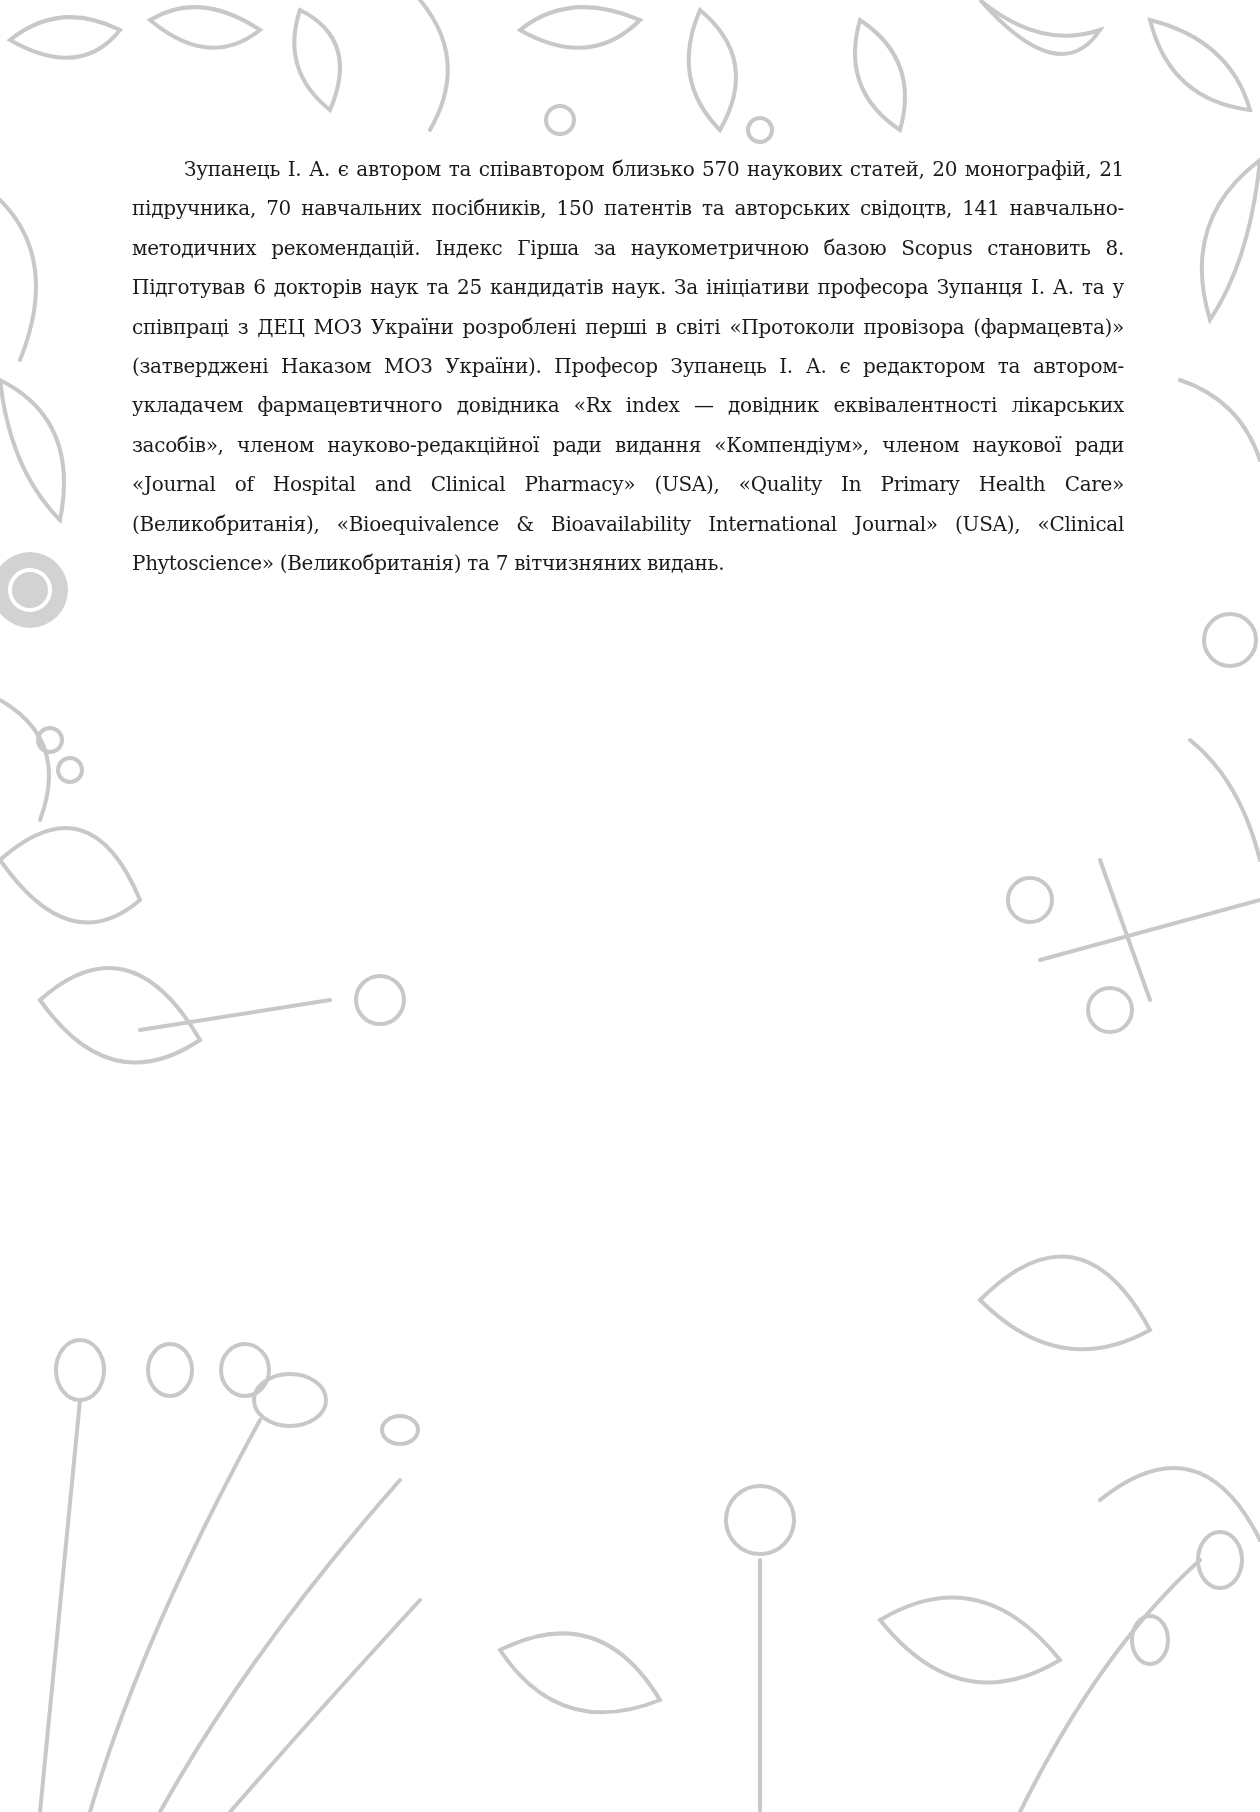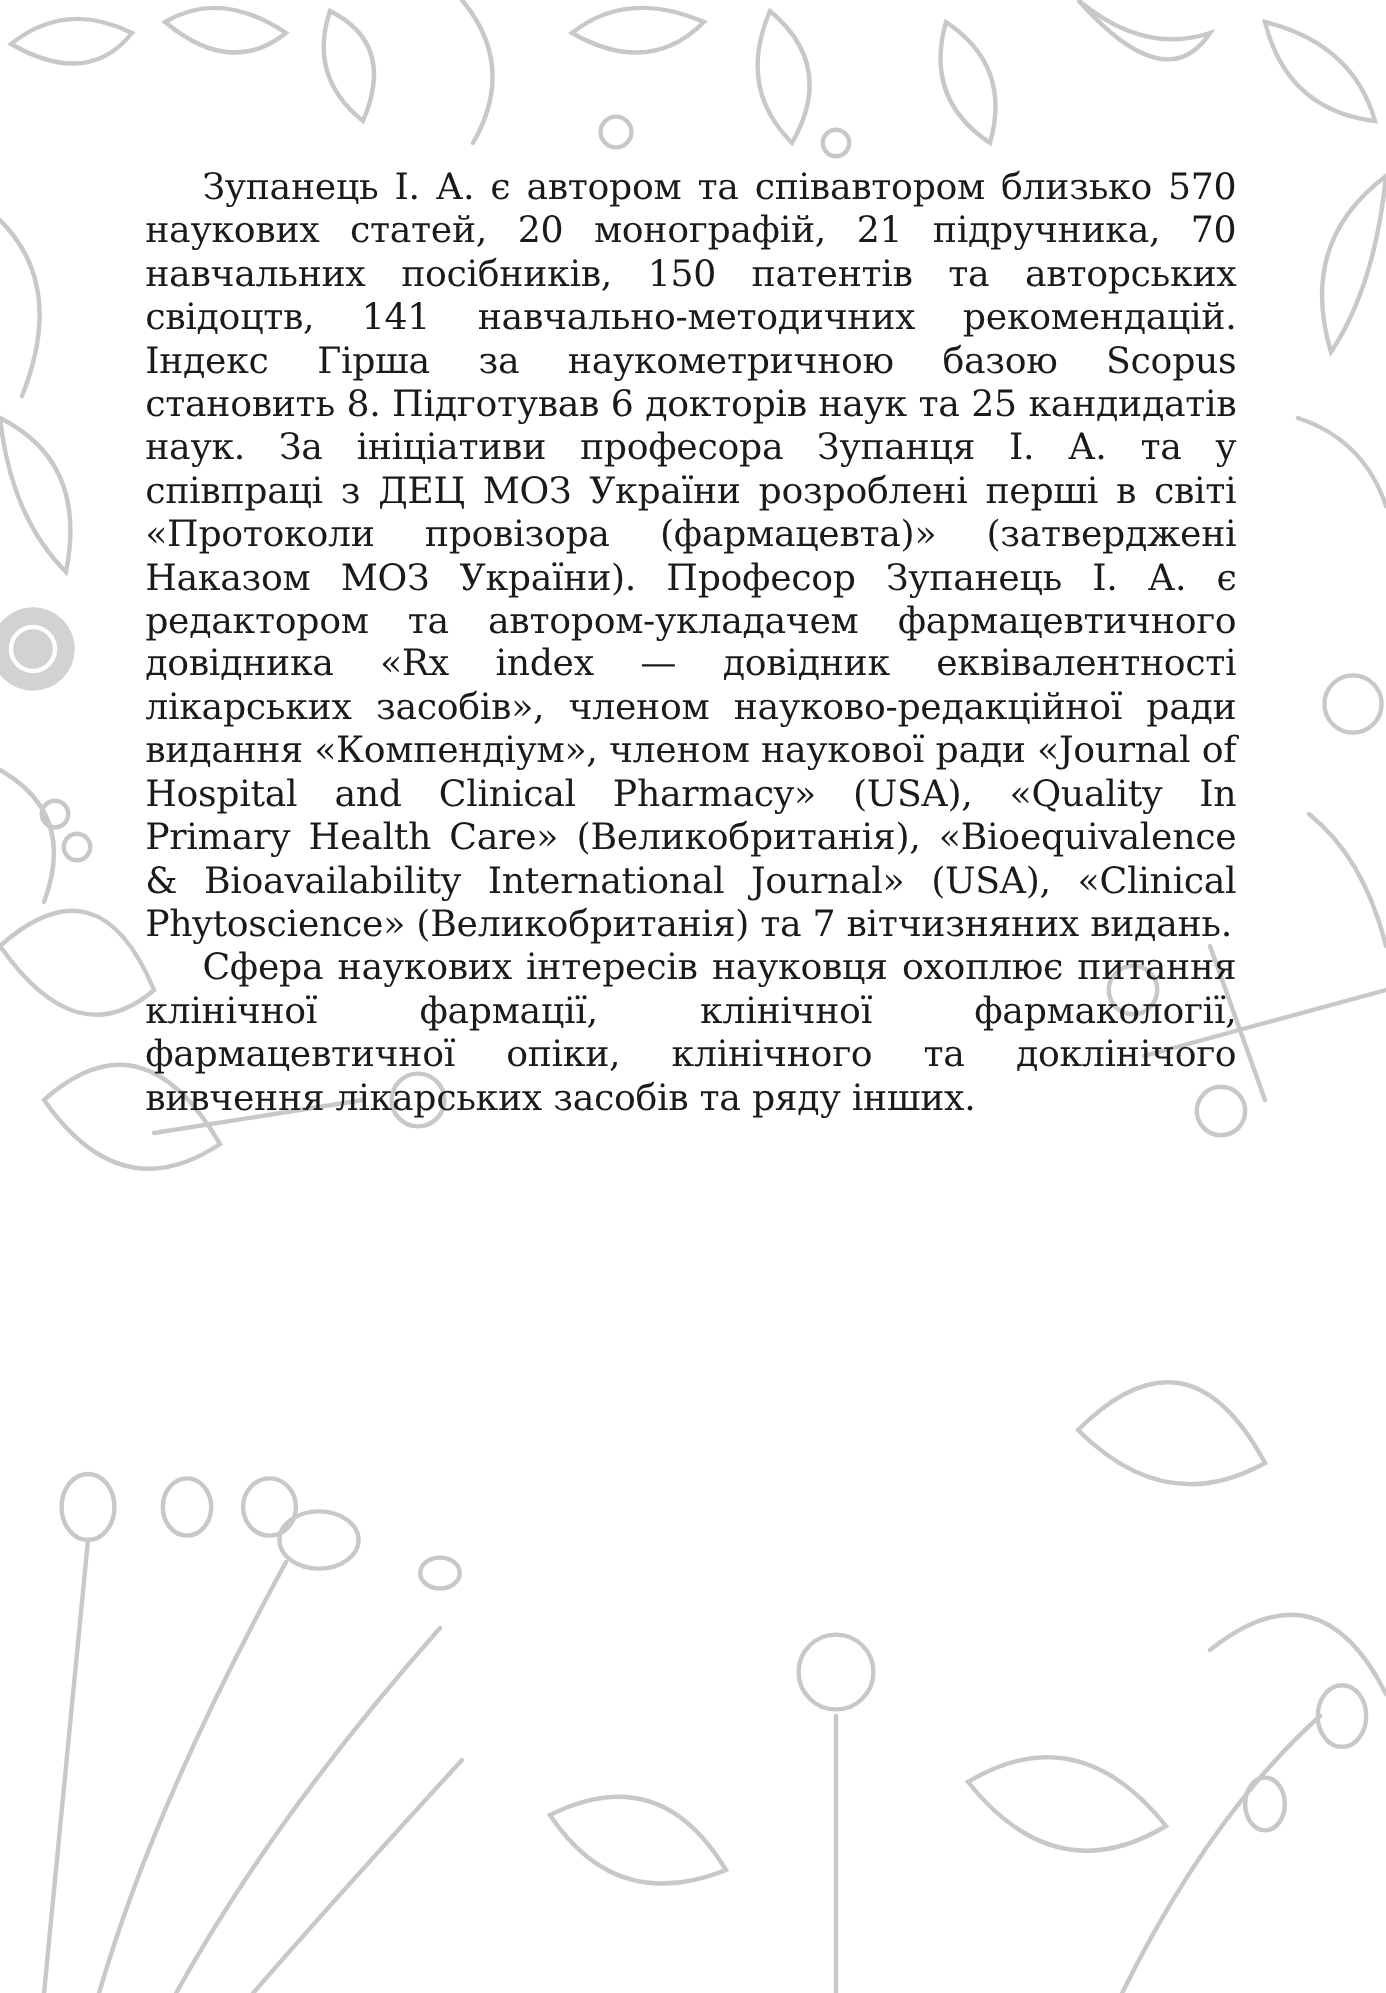--- a/index.html
+++ b/index.html
@@ -7,21 +7,21 @@
       width: 1260px; height: 1812px; position: relative; overflow: hidden;
       background: #ffffff;
       font-family: "DejaVu Serif", "Liberation Serif", serif;
       color: #1a1a1a;
     }
     .deco { position: absolute; left: 0; top: 0; width: 1260px; height: 1812px; z-index: 0; }
     .deco * { fill: none; stroke: #c8c8c8; stroke-width: 4; stroke-linecap: round; }
     .deco .solid { fill: #d2d2d2; stroke: none; }
     .text-block {
       position: absolute; left: 132px; top: 150px; width: 992px; z-index: 1;
-      font-size: 33px; line-height: 39.4px; letter-spacing: -0.3px;
+      font-size: 20px; line-height: 39.4px; letter-spacing: -0.3px;
       text-align: justify; hyphens: manual;
     }
     .text-block p { margin: 0; text-indent: 52px; }
   </style>
 </head>
 <body>
 
 <svg class="deco" viewBox="0 0 1260 1812" xmlns="http://www.w3.org/2000/svg">
 
   <path d="M10 40 Q60 0 120 30 Q80 80 10 40 Z"></path>
@@ -73,14 +73,13 @@
   <path d="M880 1620 Q980 1560 1060 1660 Q960 1720 880 1620 Z"></path>
   <path d="M1100 1500 Q1200 1420 1260 1540"></path>
   <path d="M980 1300 Q1080 1200 1150 1330 Q1060 1380 980 1300 Z"></path>
   <path d="M1020 1812 Q1100 1650 1200 1560"></path>
   <ellipse cx="1220" cy="1560" rx="22" ry="28"></ellipse>
   <ellipse cx="1150" cy="1640" rx="18" ry="24"></ellipse>
 </svg>
 
 <div class="text-block">
   <p>Зупанець І. А. є автором та співавтором близько 570 наукових статей, 20 монографій, 21 підручника, 70 навчальних посібників, 150 патентів та авторських свідоцтв, 141 навчально-методичних рекомендацій. Індекс Гірша за наукометричною базою Scopus становить 8. Підготував 6 докторів наук та 25 кандидатів наук. За ініціативи професора Зупанця І. А. та у співпраці з ДЕЦ МОЗ України розроблені перші в світі «Протоколи провізора (фармацевта)» (затверджені Наказом МОЗ України). Професор Зупанець І. А. є редактором та автором-укладачем фармацевтичного довідника «Rx index — довідник еквівалентності лікарських засобів», членом науково-редакційної ради видання «Компендіум», членом наукової ради «Journal of Hospital and Clinical Pharmacy» (USA), «Quality In Primary Health Care» (Великобританія), «Bioequivalence &amp; Bioavailability International Journal» (USA), «Clinical Phytoscience» (Великобританія) та 7 вітчизняних видань.</p>
-  <p>Сфера наукових інтересів науковця охоплює питання клінічної фармації, клінічної фармакології, фармацевтичної опіки, клінічного та доклінічого вивчення лікарських засобів та ряду інших.</p>
 </div>
 
 </body></html>

